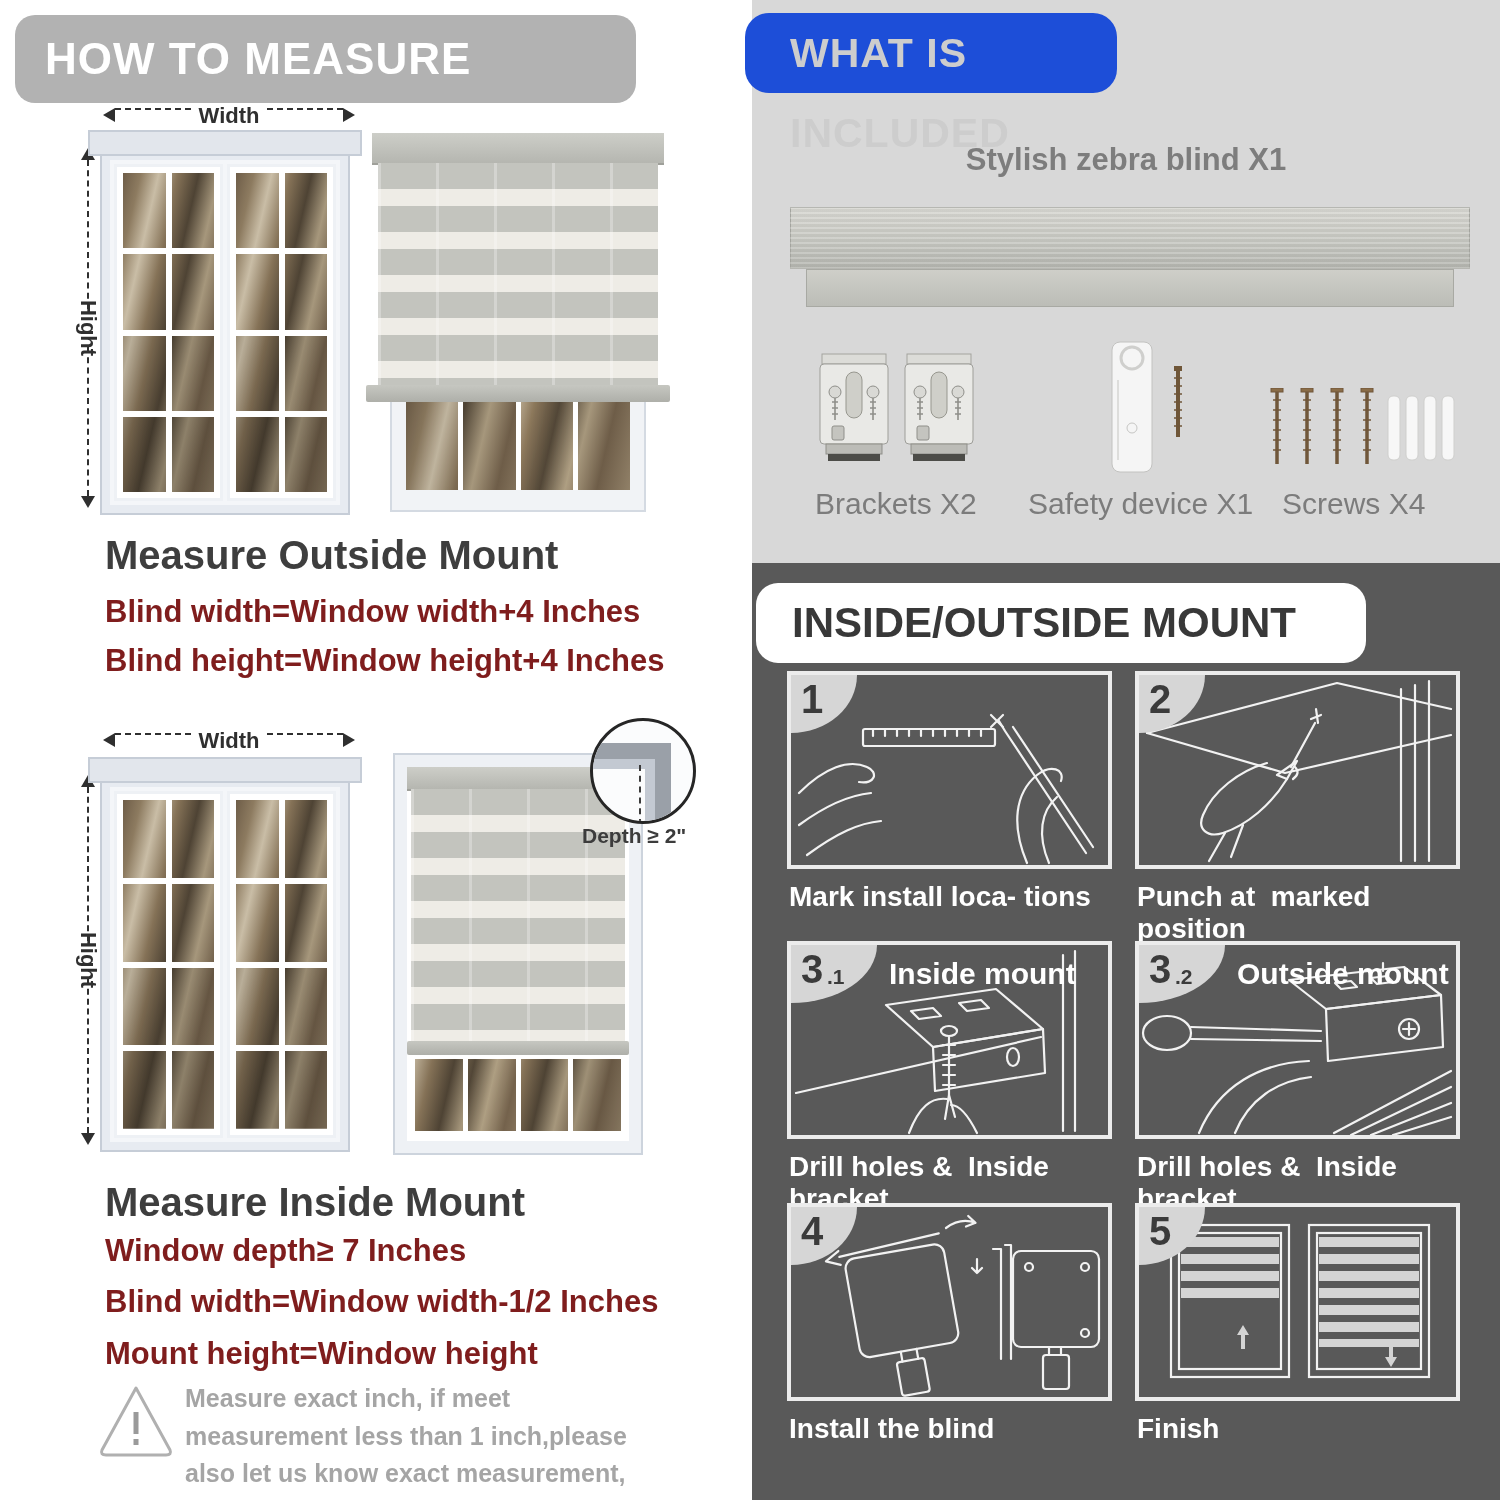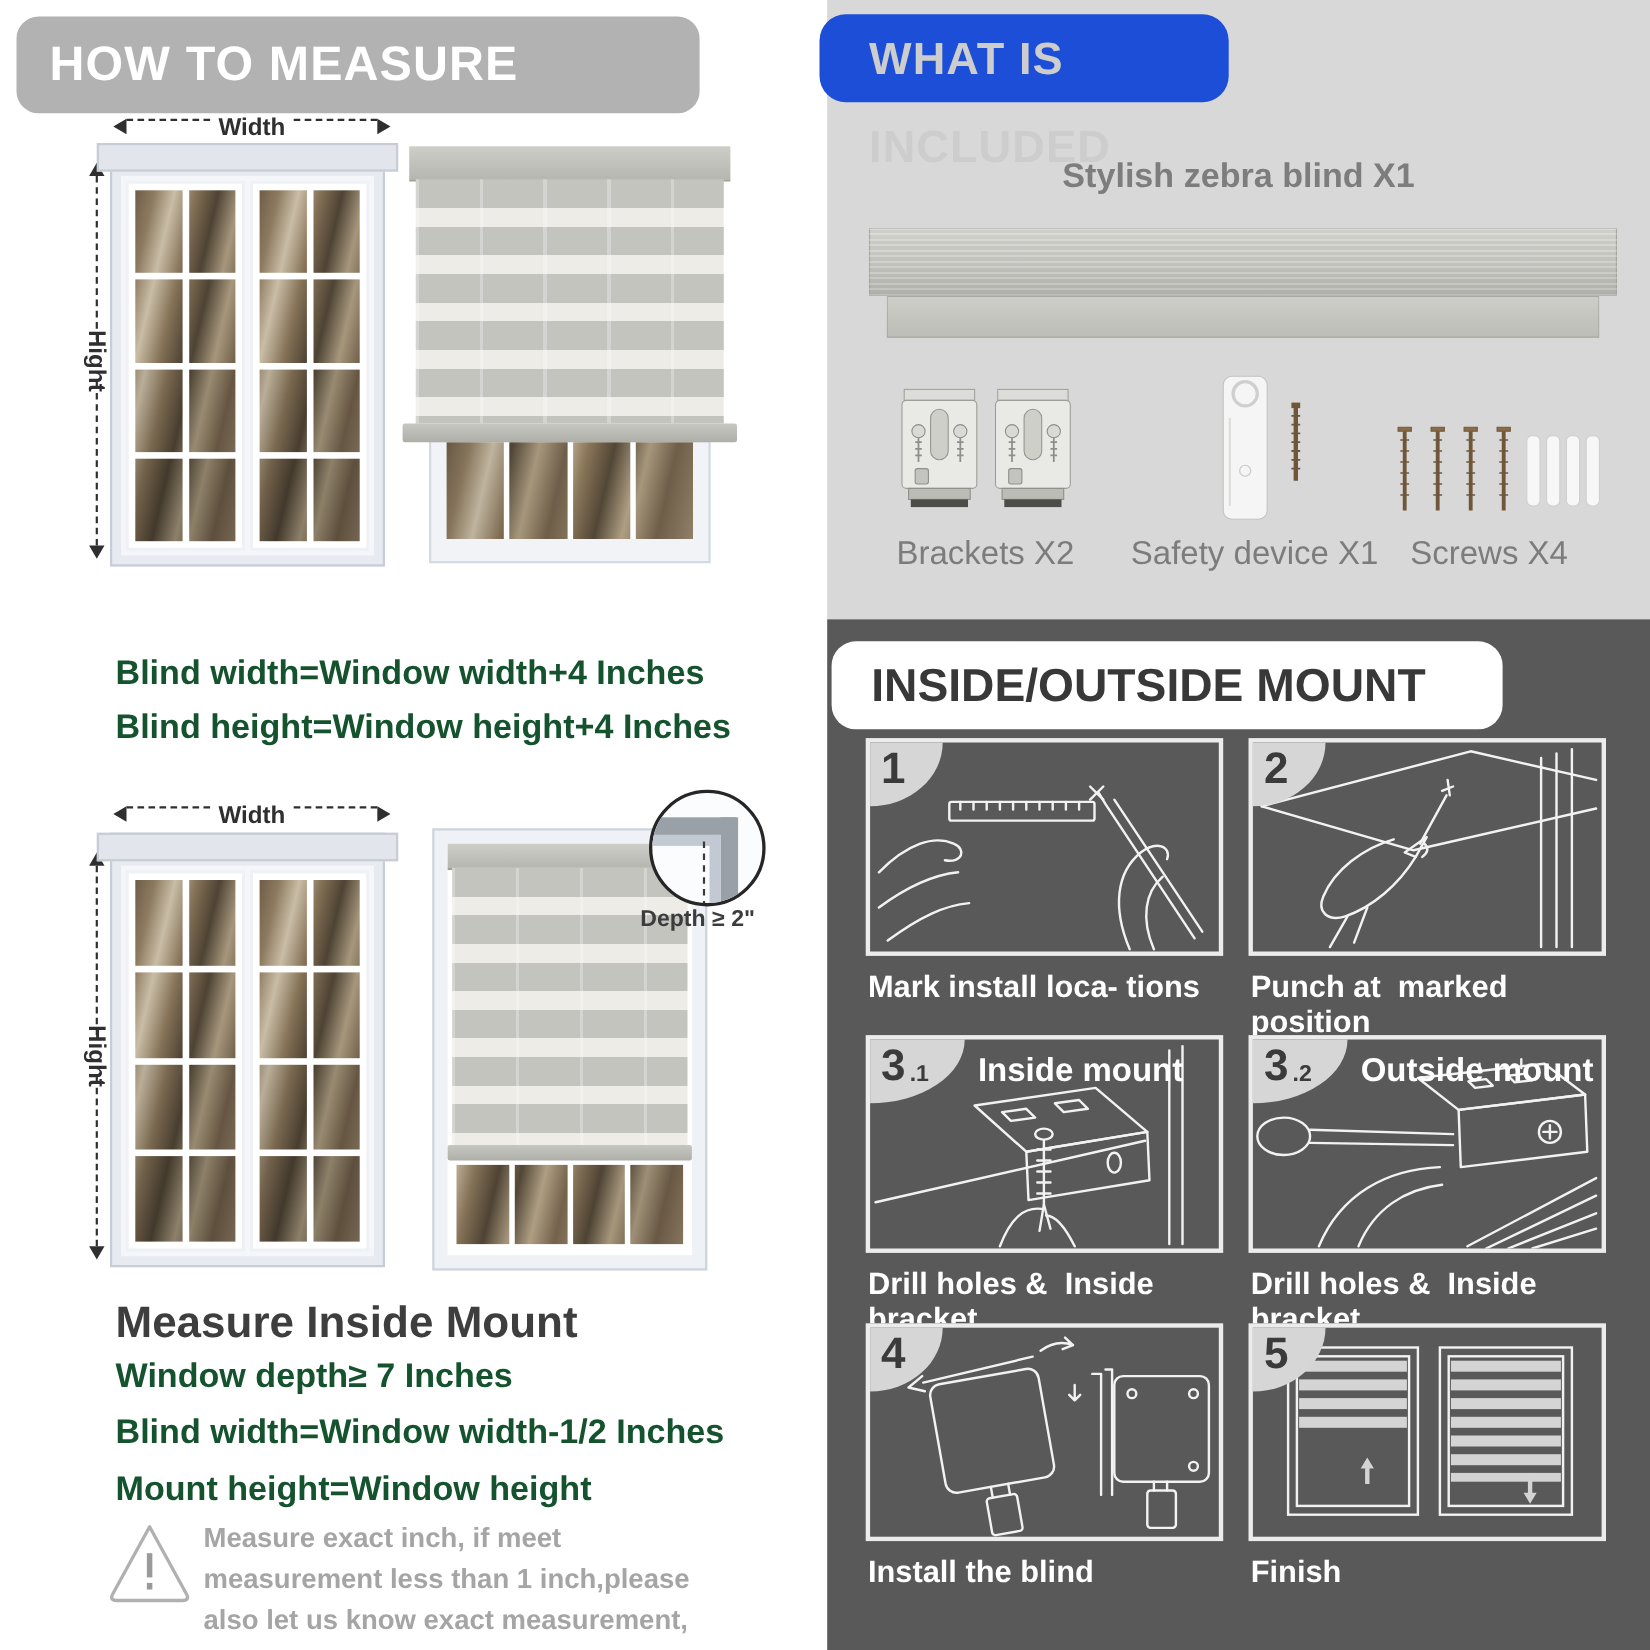--- a/index.html
+++ b/index.html
@@ -36,21 +36,21 @@
   .pane:nth-child(7){background-position:15% 100%;filter:brightness(.85);}
   .pane:nth-child(8){background-position:85% 100%;filter:brightness(.85);}
 
   .stripes{background-image:
       repeating-linear-gradient(90deg, rgba(255,255,255,.28) 0 3px, rgba(255,255,255,0) 3px 58px),
       repeating-linear-gradient(180deg,#c3c4be 0 26px,#eeece6 26px 43px);}
   .cassette{background:linear-gradient(180deg,#cdcec8,#b5b6b0);border-bottom:2px solid #9fa09a;}
   .rail{background:linear-gradient(180deg,#c6c7c1,#aeafa9);border-radius:2px;}
 
   .sec-title{font-size:40px;font-weight:bold;color:#3e3e3e;}
-  .sec-line{font-size:31px;font-weight:bold;color:#14532d;}
+  .sec-line{font-size:31px;font-weight:bold;color:#7f1d1d;}
   .warn-text{font-size:25px;font-weight:bold;color:#a5a5a5;line-height:1.5;}
 
   .mag{border:3px solid #262626;border-radius:50%;background:#fbfcfd;overflow:hidden;}
   .depth-lbl{font-size:21px;font-weight:bold;color:#3c3c3c;}
 
   
   .panel-light{left:752px;top:0;width:748px;height:563px;background:#d8d8d8;}
   .panel-dark{left:752px;top:563px;width:748px;height:937px;background:#595959;}
   .included-hdr{left:745px;top:13px;width:372px;height:80px;background:#1d4ed8;border-radius:24px;
      color:#cdcdcd;font-size:41px;font-weight:bold;letter-spacing:1px;line-height:80px;padding-left:45px;box-sizing:border-box;}
@@ -129,20 +129,21 @@
       <div class="pane" style="flex:1;filter:brightness(.95);"></div>
       <div class="pane" style="flex:1;background-position:80% 90%;"></div>
       <div class="pane" style="flex:1;background-position:30% 80%;filter:brightness(1.05);"></div>
       <div class="pane" style="flex:1;background-position:100% 95%;"></div>
     </div>
   </div>
   <div class="abs cassette" style="left:372px;top:133px;width:292px;height:30px;"></div>
   <div class="abs stripes" style="left:378px;top:163px;width:280px;height:222px;"></div>
   <div class="abs rail" style="left:366px;top:385px;width:304px;height:17px;"></div>
 
+  <div class="abs sec-title" style="left:105px;top:533px;">Measure Outside Mount</div>
   <div class="abs sec-line" style="left:105px;top:594px;">Blind width=Window width+4 Inches</div>
   <div class="abs sec-line" style="left:105px;top:643px;">Blind height=Window height+4 Inches</div>
 
   <div class="abs h-arrow" style="left:103px;top:733px;width:252px;">
     <span class="tri-l"></span>
       <span class="dash"></span>
     <span class="lbl">Width</span>
     <span class="dash"></span>
       <span class="tri-r"></span>
   </div>

